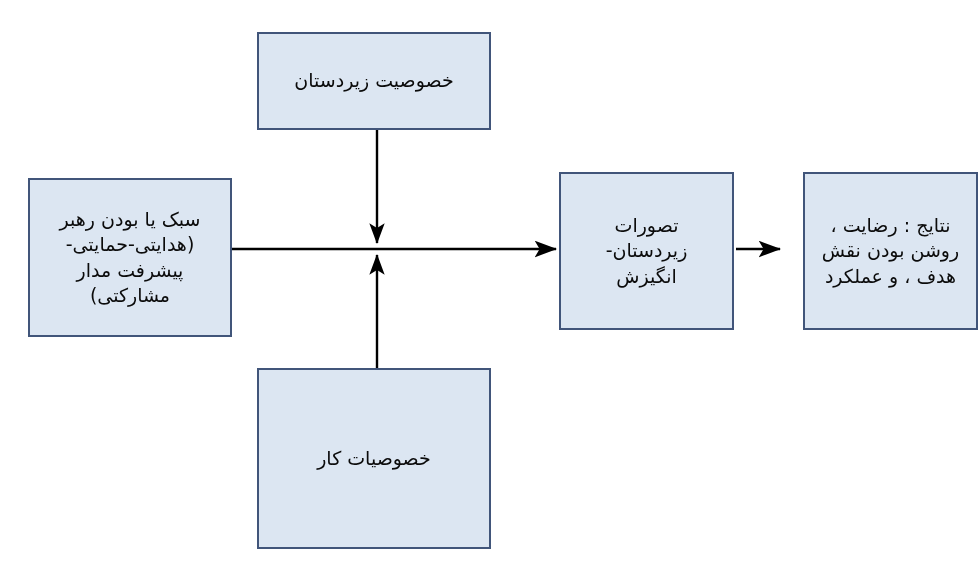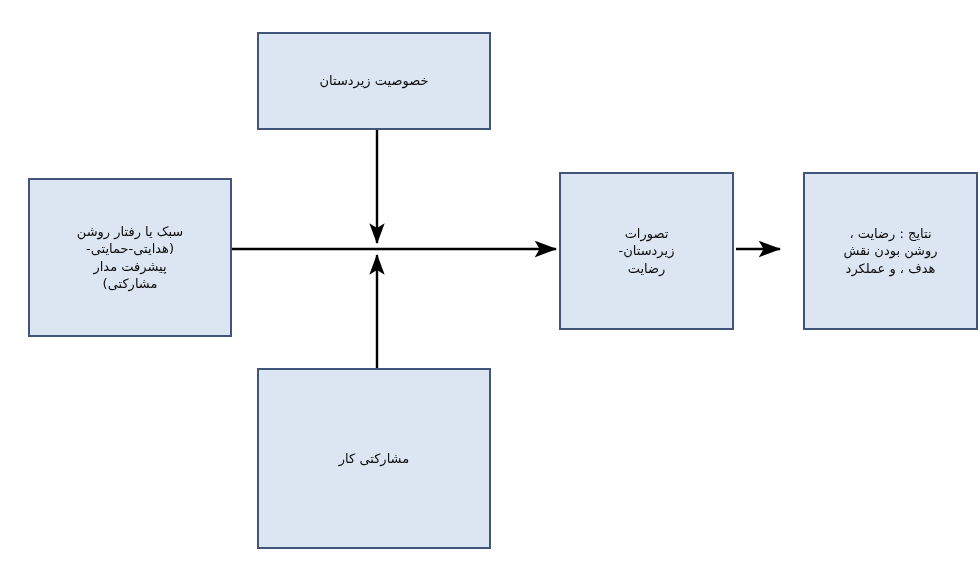--- a/index.html
+++ b/index.html
@@ -31,21 +31,21 @@
     border: 2px solid #41557a;
     display: flex;
     align-items: center;
     justify-content: center;
     text-align: center;
   }
   .node-label {
     direction: rtl;
     unicode-bidi: embed;
     color: #0b0b0b;
-    font-size: 13px;
+    font-size: 19px;
     line-height: 1.34;
     padding: 0 6px;
     white-space: pre-line;
   }
   #node-subordinate-characteristics {
     left: 257px;
     top: 32px;
     width: 234px;
     height: 98px;
   }
@@ -94,35 +94,35 @@
     <line x1="377" y1="368" x2="377" y2="255" stroke="#000000" stroke-width="2.4" marker-end="url(#arrow-head)"></line>
 
     <line x1="736" y1="249" x2="780" y2="249" stroke="#000000" stroke-width="2.6" marker-end="url(#arrow-head)"></line>
   </svg>
 
   <div class="node" id="node-subordinate-characteristics">
     <span class="node-label">خصوصیت زیردستان</span>
   </div>
 
   <div class="node" id="node-leader-style">
-    <span class="node-label">سبک یا رفتار روشن
+    <span class="node-label">سبک یا بودن رهبر
 (هدایتی-حمایتی-
 پیشرفت مدار
 مشارکتی)</span>
   </div>
 
   <div class="node" id="node-subordinate-perceptions">
     <span class="node-label">تصورات
 زیردستان-
-رضایت</span>
+انگیزش</span>
   </div>
 
   <div class="node" id="node-outcomes">
     <span class="node-label">نتایج : رضایت ،
 روشن بودن نقش
 هدف ، و عملکرد</span>
   </div>
 
   <div class="node" id="node-task-characteristics">
-    <span class="node-label">مشارکتی کار</span>
+    <span class="node-label">خصوصیات کار</span>
   </div>
 
 </div>
 
 </body></html>

